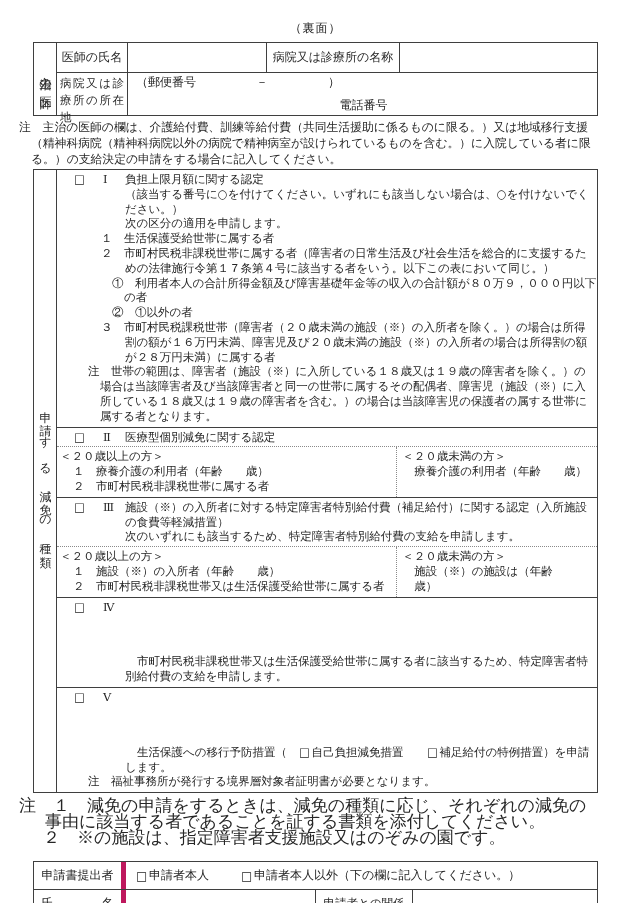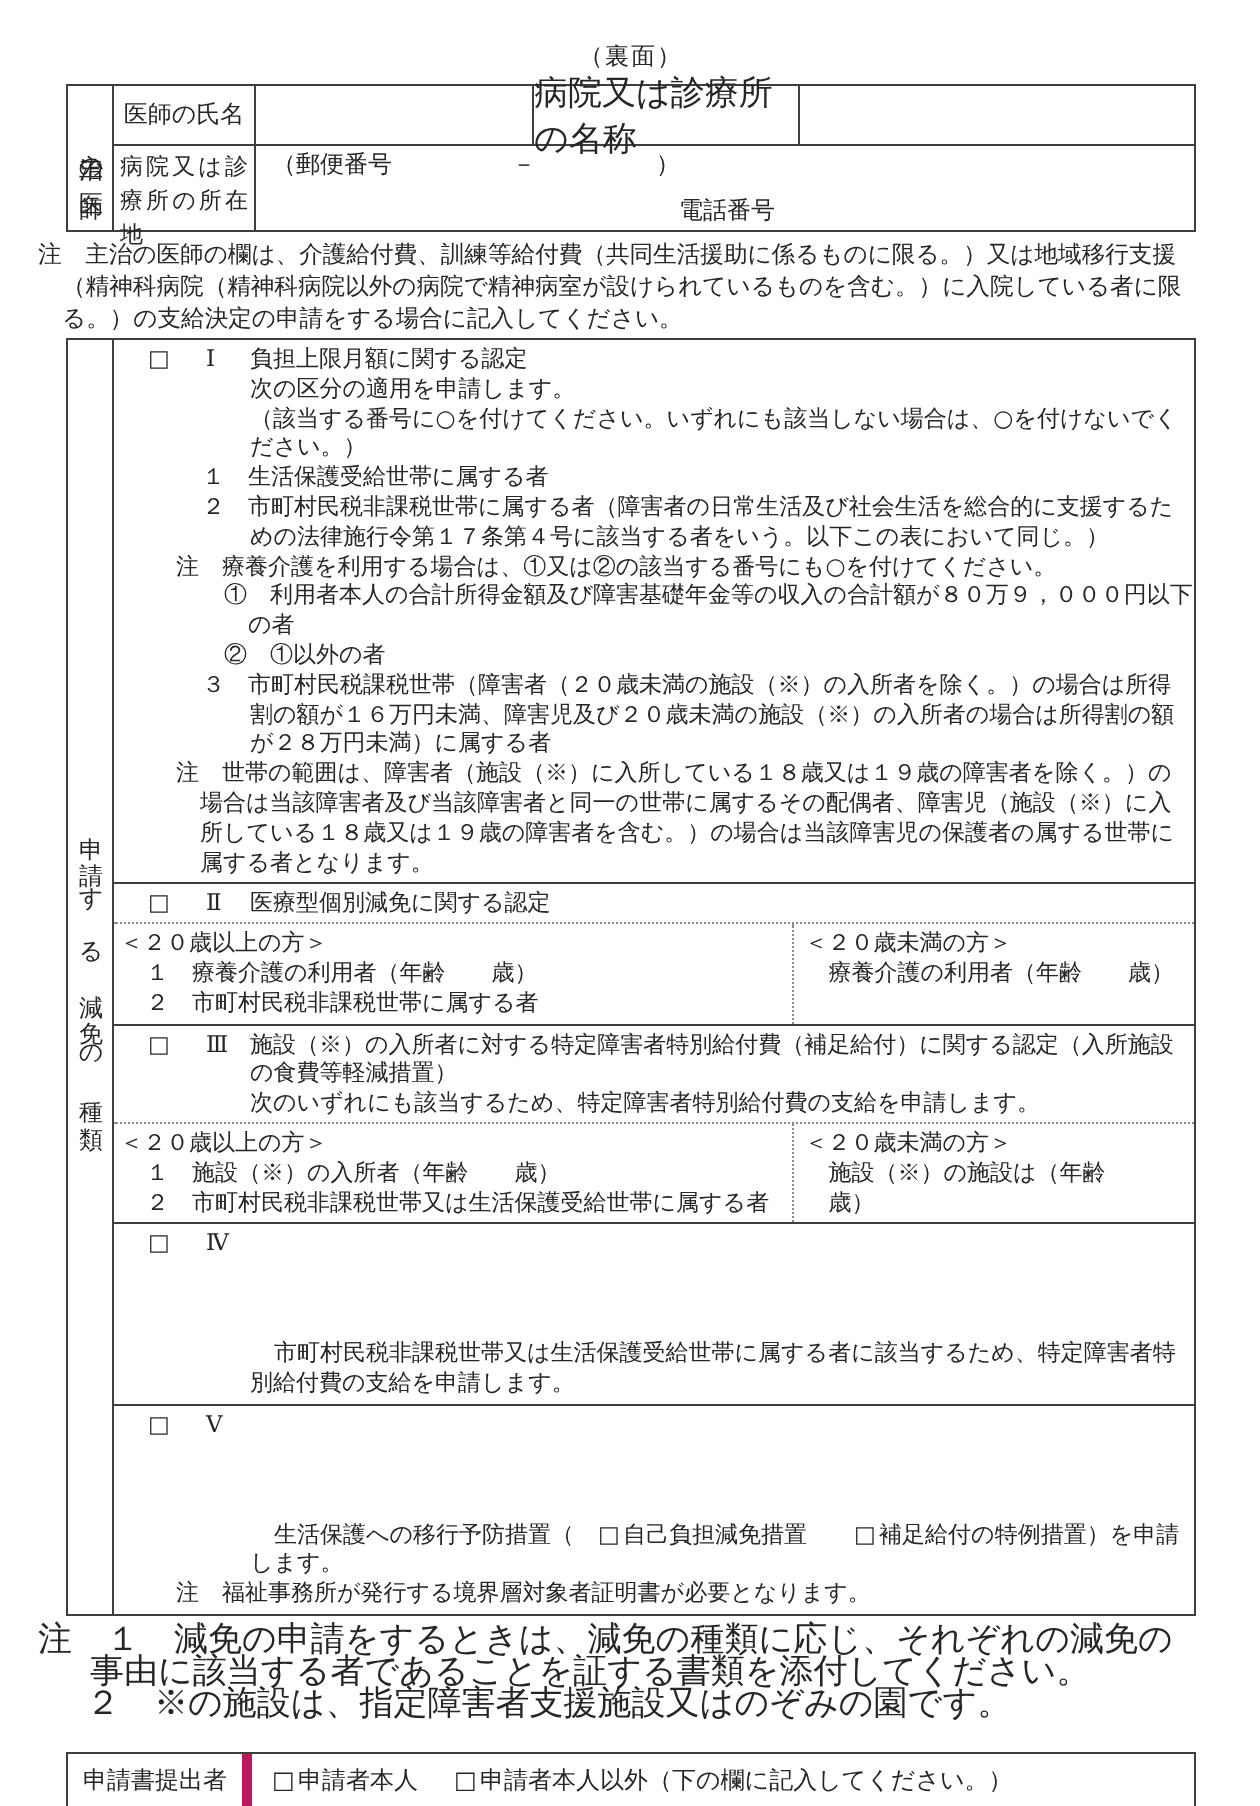--- a/index.html
+++ b/index.html
@@ -23,21 +23,21 @@
   }
   .side-tall { letter-spacing:13px; }
 
   
   .doctor-main { flex:1; display:flex; flex-direction:column; }
   .d-row1 { display:flex; height:30px; border-bottom:1px solid #3f3f3f; }
   .d-row1 .cell, .d-row2 .cell { display:flex; align-items:center; justify-content:center; }
   .bdr { border-right:1px solid #3f3f3f; }
   .w-doclbl { width:71px; }
   .w-docblank { width:139px; }
-  .w-cliniclbl { width:133px; font-size:17px; }
+  .w-cliniclbl { width:133px; font-size:12px; }
   .flex1 { flex:1; }
   .d-row2 { display:flex; height:42px; }
   .addr-lbl { width:71px; padding:2px 3px; font-size:11.5px; line-height:17px;
               text-align:justify; text-align-last:justify; display:block; }
   .addr-content { flex:1; display:flex; flex-direction:column; justify-content:space-between; padding:1px 6px 1px 8px; }
   .postal-line { text-align:left; }
   .phone-line { text-align:center; }
 
   
   .doc-note { margin:3px 0 2px -14px; line-height:16px; font-size:11.8px;
@@ -76,21 +76,21 @@
 
   
   .submit-tbl { margin-top:13px; display:block; border:1px solid #3f3f3f; }
   .s-row { display:flex; }
   .s-r1 { height:28px; border-bottom:1px solid #3f3f3f; }
   .s-r2 { height:28px; border-bottom:1px solid #3f3f3f; }
   .s-r3 { height:57px; }
   .s-lbl { width:92px; border-right:5px solid #be185d;
            display:flex; align-items:center; justify-content:center;font-family:Liberation Serif, serif; }
   .s-r1-content { flex:1; display:flex; align-items:center; padding-left:10px; }
-  .s-opt1 { margin:0 18px 0 0; }
+  .s-opt1 { margin:0 32px 0 0; }
   .s-cb2 { }
   .s-blank1 { width:190px; border-right:1px solid #3f3f3f; }
   .s-rel { width:97px; border-right:1px solid #3f3f3f; font-size:11.5px;
            display:flex; align-items:center; justify-content:center; }
   .s-blank2 { flex:1; }
   .s-addr { flex:1; display:flex; flex-direction:column; justify-content:space-between; padding:2px 6px 2px 8px; }
 </style>
 </head>
 <body>
 
@@ -122,25 +122,24 @@
   <div class="tbl main-tbl">
     <div class="side-cell side-tall">申請する減免の種類</div>
     <div class="main-content">
 
       <div class="sec">
         <div class="sec-title">
           <span class="cb">□</span>
           <span class="num">Ⅰ</span>
           <span class="ttl">負担上限月額に関する認定</span>
         </div>
+        <div class="sub">（該当する番号に○を付けてください。いずれにも該当しない場合は、○を付けないでください。）</div>
         <div class="sub">次の区分の適用を申請します。</div>
-        <div class="sub">（該当する番号に○を付けてください。いずれにも該当しない場合は、○を付けないでください。）</div>
         <div class="item">１　生活保護受給世帯に属する者</div>
         <div class="item">２　市町村民税非課税世帯に属する者（障害者の日常生活及び社会生活を総合的に支援するための法律施行令第１７条第４号に該当する者をいう。以下この表において同じ。）</div>
-        <div class="note-in">注　療養介護を利用する場合は、①又は②の該当する番号にも○を付けてください。</div>
         <div class="subitem">①　利用者本人の合計所得金額及び障害基礎年金等の収入の合計額が８０万９，０００円以下の者</div>
         <div class="subitem">②　①以外の者</div>
         <div class="item">３　市町村民税課税世帯（障害者（２０歳未満の施設（※）の入所者を除く。）の場合は所得割の額が１６万円未満、障害児及び２０歳未満の施設（※）の入所者の場合は所得割の額が２８万円未満）に属する者</div>
         <div class="note-in">注　世帯の範囲は、障害者（施設（※）に入所している１８歳又は１９歳の障害者を除く。）の場合は当該障害者及び当該障害者と同一の世帯に属するその配偶者、障害児（施設（※）に入所している１８歳又は１９歳の障害者を含む。）の場合は当該障害児の保護者の属する世帯に属する者となります。</div>
       </div>
 
       <div class="sec has-box">
         <div class="sec-title">
           <span class="cb">□</span>
           <span class="num">Ⅱ</span>

